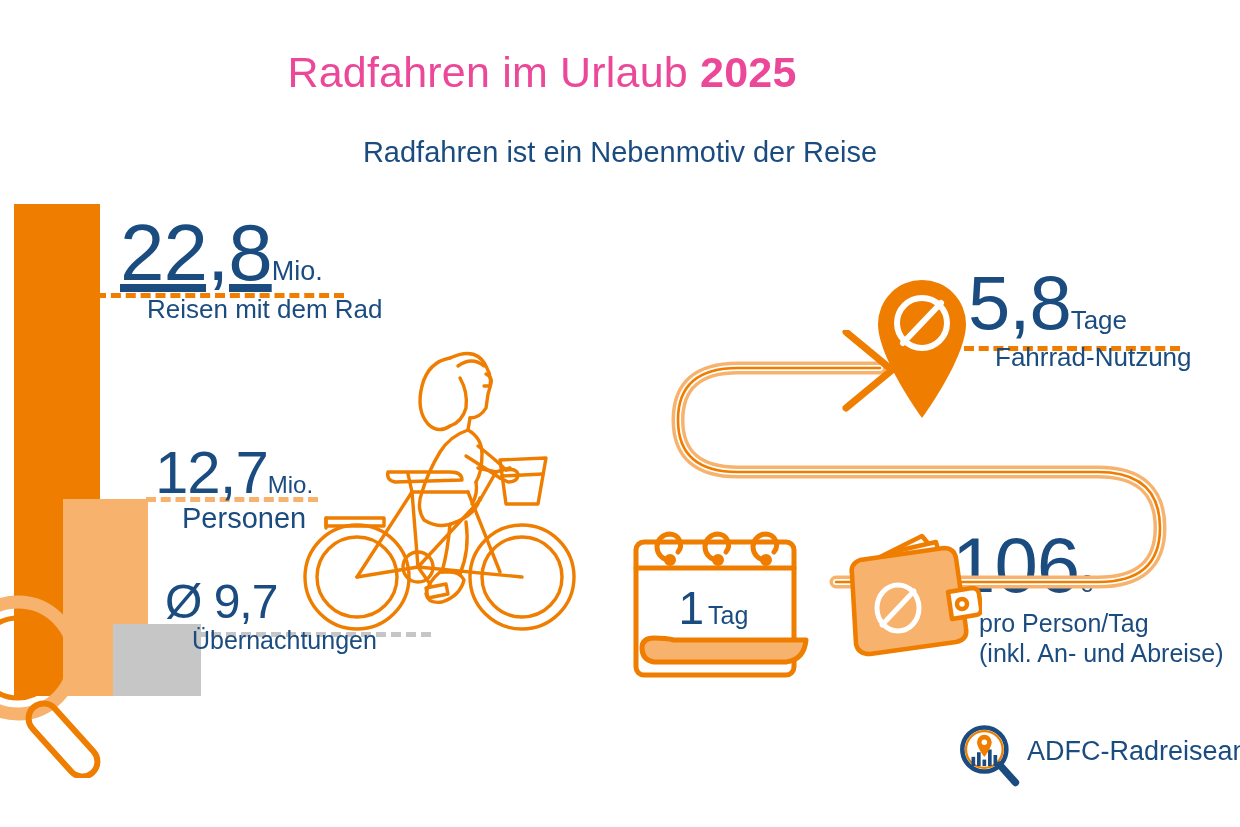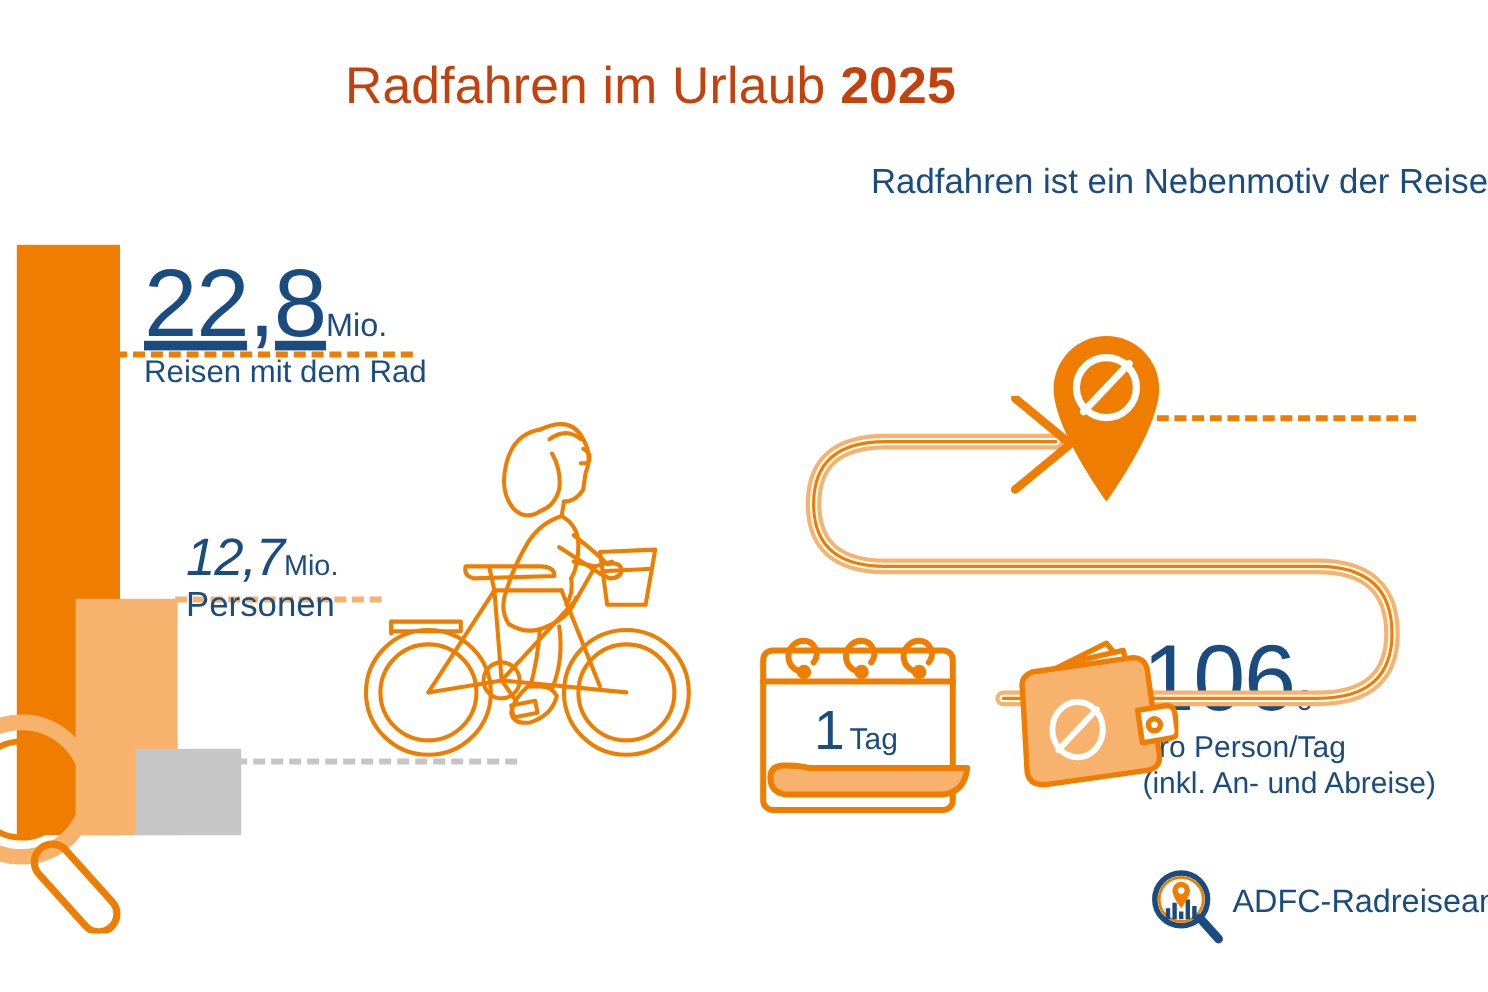--- a/index.html
+++ b/index.html
@@ -19,33 +19,33 @@
   }
 
   
   .title {
     position: absolute;
     left: 0;
     top: 48px;
     width: 1084px;
     text-align: center;
     font-size: 43px;
-    color: #c2410c;
+    color: #ec4899;
     letter-spacing: 0.2px;
     white-space: nowrap;
   }
   .title .year {
     font-weight: bold;
   }
   .subtitle {
     position: absolute;
     left: 0;
     top: 136px;
     width: 1240px;
-    text-align: right;
+    text-align: center;
     font-size: 29px;
     color: #1b4c80;
     white-space: nowrap;
   }
 
   
   .bar {
     position: absolute;
   }
   #bar-travels { left: 14px;  top: 204px; width: 86px;  height: 492px; background: #ef7d00; }
@@ -61,27 +61,27 @@
   }
   #dash-travels { left: 96px;  top: 293px; width: 248px; border-top-color: #ef7d00; }
   #dash-persons { left: 146px; top: 497px; width: 172px; border-top-color: #f7b26e; }
   #dash-nights  { left: 196px; top: 632px; width: 235px; border-top-color: #c6c6c6; }
   #dash-days    { left: 964px; top: 346px; width: 216px; border-top-color: #ef7d00; }
 
   
   .stat { position: absolute; color: #1b4c80; white-space: nowrap; }
   .stat .value { font-size: 72px; line-height: 0.92; letter-spacing: -1px; }
   .stat .unit  { font-size: 27px; }
-  .stat .label { font-size: 26px; display: block; margin-top: 4px; }
+  .stat .label { font-size: 26px; display: block; margin-top: 4px; margin-left: 27px; }
 
   #stat-travels { left: 120px; top: 216px; }
   #stat-travels .value { font-size: 80px; text-decoration: underline; }
 
   #stat-persons { left: 155px; top: 445px; }
-  #stat-persons .value { font-size: 44px; font-style: italic; }
+  #stat-persons .value { font-size: 60px; }
   #stat-persons .unit  { font-size: 24px; }
   #stat-persons .label { font-size: 29px; margin-top: 2px; }
 
   #stat-nights { left: 165px; top: 580px; }
   #stat-nights .value { font-size: 48px; }
   #stat-nights .label { font-size: 25px; margin-top: 2px; }
 
   #stat-days { left: 968px; top: 268px; }
   #stat-days .value { font-size: 76px; }
   #stat-days .unit { font-size: 26px; }
@@ -134,21 +134,29 @@
   <div class="stat" id="stat-travels">
     <span class="value">22,8</span><span class="unit">Mio.</span>
     <span class="label">Reisen mit dem Rad</span>
   </div>
 
   <div class="stat" id="stat-persons">
     <span class="value">12,7</span><span class="unit">Mio.</span>
     <span class="label">Personen</span>
   </div>
 
-
+  <div class="stat" id="stat-nights">
+    <span class="value">Ø 9,7</span>
+    <span class="label">Übernachtungen</span>
+  </div>
+
+  <div class="stat" id="stat-days">
+    <span class="value">5,8</span><span class="unit">Tage</span>
+    <span class="label">Fahrrad-Nutzung</span>
+  </div>
 
   <div class="stat" id="stat-cost">
     <span class="value">106</span><span class="unit">€</span>
     <span class="label">
       <span>pro Person/Tag</span><br>
       <span>(inkl. An- und Abreise)</span>
     </span>
   </div>
 
   <div class="art" id="magnifier-illustration">

